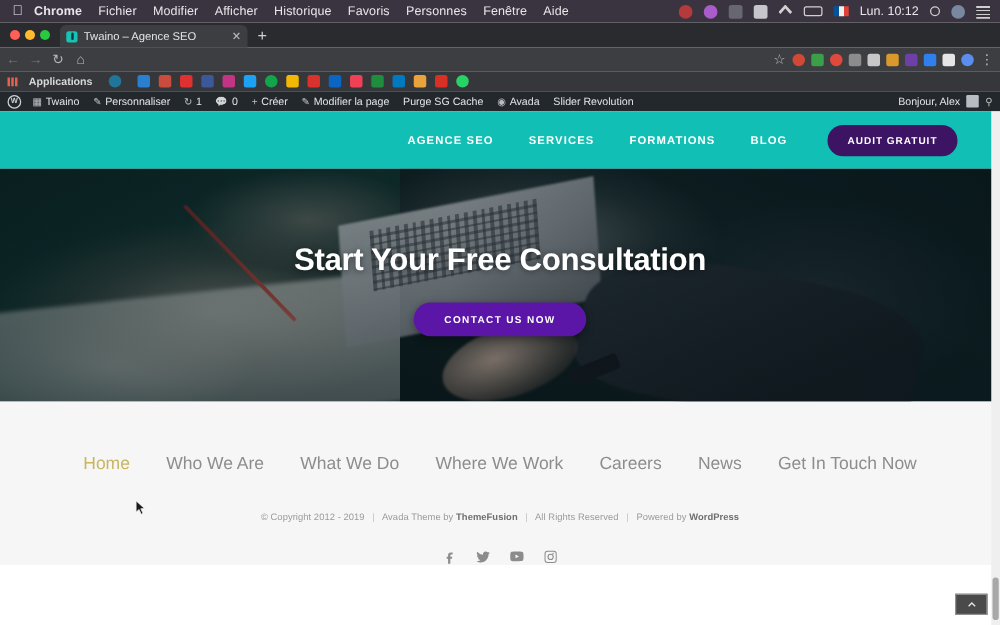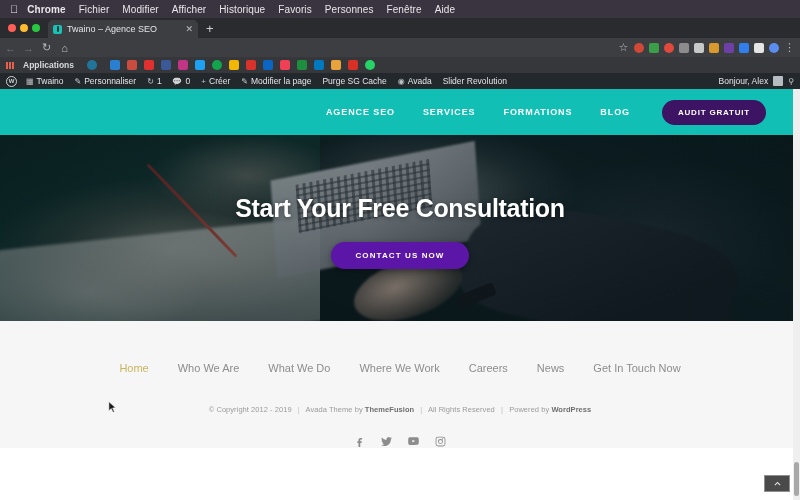--- a/index.html
+++ b/index.html
@@ -226,21 +226,21 @@
     padding:9px 24px; border-radius:16px;
     box-shadow:0 2px 7px rgba(0,0,0,.35);
   }
 
   
   .footer { width:100%; background:#f6f6f6; height:auto; }
   .footer-nav {
     display:flex; align-items:center; justify-content:center;
     gap:29px; padding:41px 0 0 0;
   }
-  .fnav { font-size:11px; color:#8d8d8d; white-space:nowrap; }
+  .fnav { font-size:14px; color:#8d8d8d; white-space:nowrap; }
   .fnav.active { color:#c8b560; }
   .copyright {
     text-align:center; font-size:7.5px; color:#9b9b9b;
     padding-top:31px; letter-spacing:.05px;
   }
   .copyright b { color:#6e6e6e; font-weight:bold;margin-top:12px; }
   .copyright .sep { color:#c2c2c2; padding:0 4px; }
   .social {
     display:flex; justify-content:center; align-items:center;
     gap:14px; padding-top:21px;
@@ -278,20 +278,33 @@
   <span class="macbar-item bold">Chrome</span>
   <span class="macbar-item">Fichier</span>
   <span class="macbar-item">Modifier</span>
   <span class="macbar-item">Afficher</span>
   <span class="macbar-item">Historique</span>
   <span class="macbar-item">Favoris</span>
   <span class="macbar-item">Personnes</span>
   <span class="macbar-item">Fenêtre</span>
   <span class="macbar-item">Aide</span>
 
+  <span class="macbar-right">
+    <span class="mb-icon mb-dot" style="background:#c03b3b;"></span>
+    <span class="mb-icon mb-dot" style="background:#b35fd6;"></span>
+    <span class="mb-icon" style="background:#6d6a74;border-radius:2px;"></span>
+    <span class="mb-icon" style="background:#d4d2d8;border-radius:2px;"></span>
+    <span class="mb-icon" style="background:#ddd;clip-path:polygon(0 55%,50% 0,100% 55%,85% 70%,50% 30%,15% 70%);"></span>
+    <span class="mb-icon" style="width:15px;height:8px;border:1px solid #ddd;border-radius:2px;"></span>
+    <span class="mb-icon" style="width:12px;height:8px;background:linear-gradient(90deg,#0055a4 33%,#fff 33% 66%,#ef4135 66%);"></span>
+    <span class="mb-time">Lun. 10:12</span>
+    <span class="mb-icon" style="border:1.2px solid #ddd;border-radius:50%;width:8px;height:8px;"></span>
+    <span class="mb-icon mb-dot" style="background:#7f8ea8;"></span>
+    <span class="mb-icon" style="background:repeating-linear-gradient(0deg,#ddd 0 1px,transparent 1px 3px);"></span>
+  </span>
 </div>
 
 <div class="tabstrip">
   <span class="traffic">
     <span class="tl r"></span>
     <span class="tl y"></span>
     <span class="tl g"></span>
   </span>
   <div class="tab">
     <span class="tab-fav"></span>

